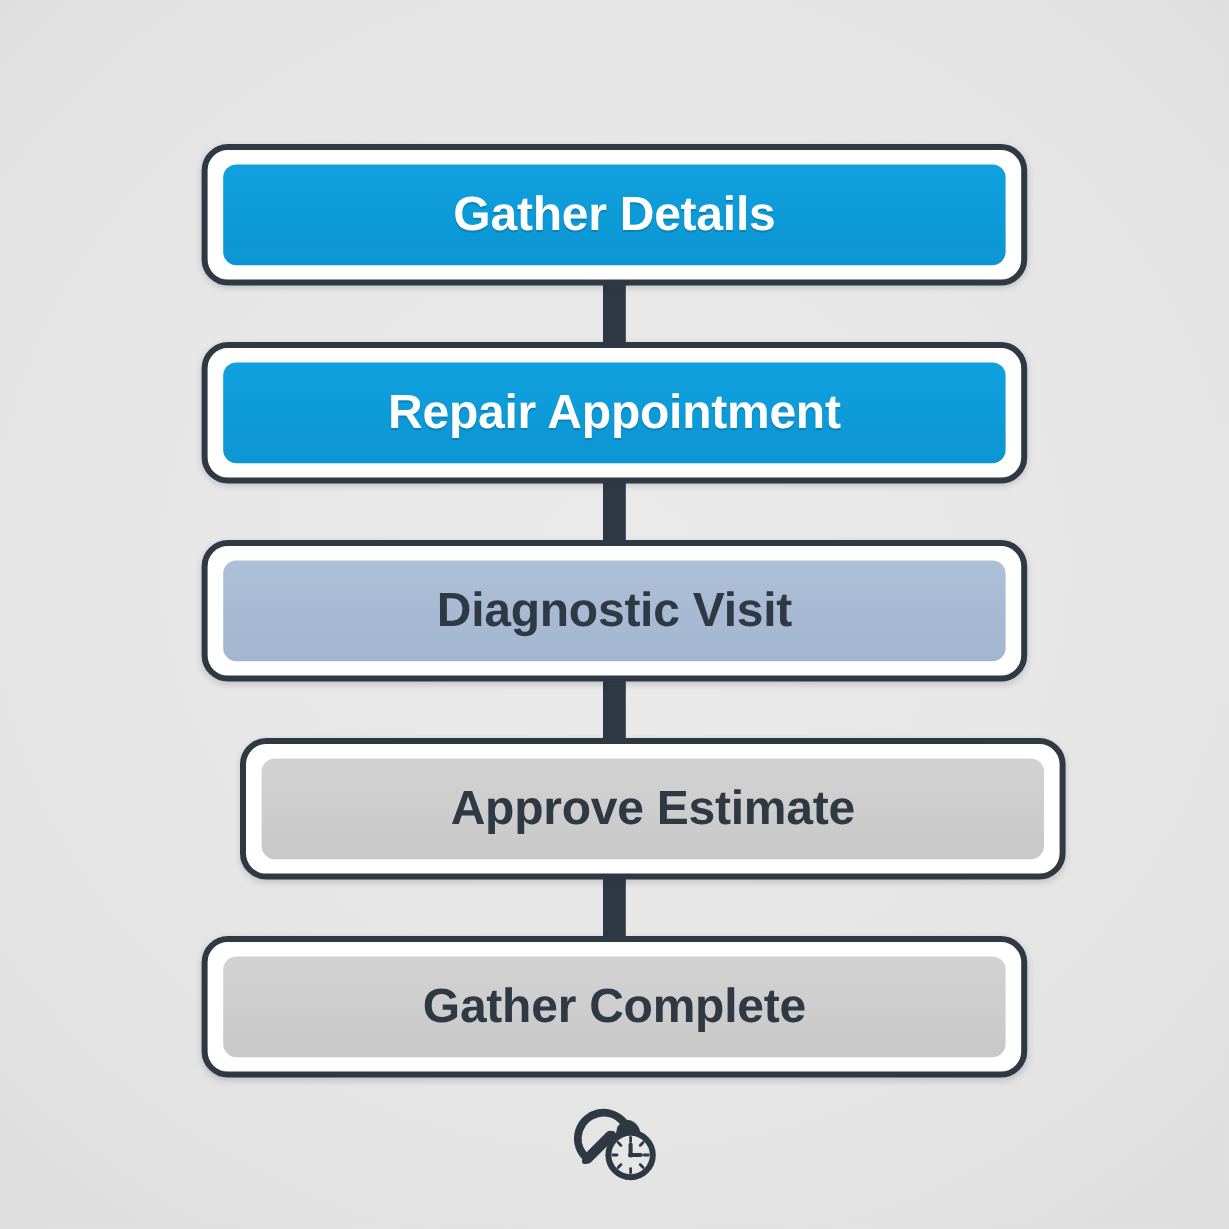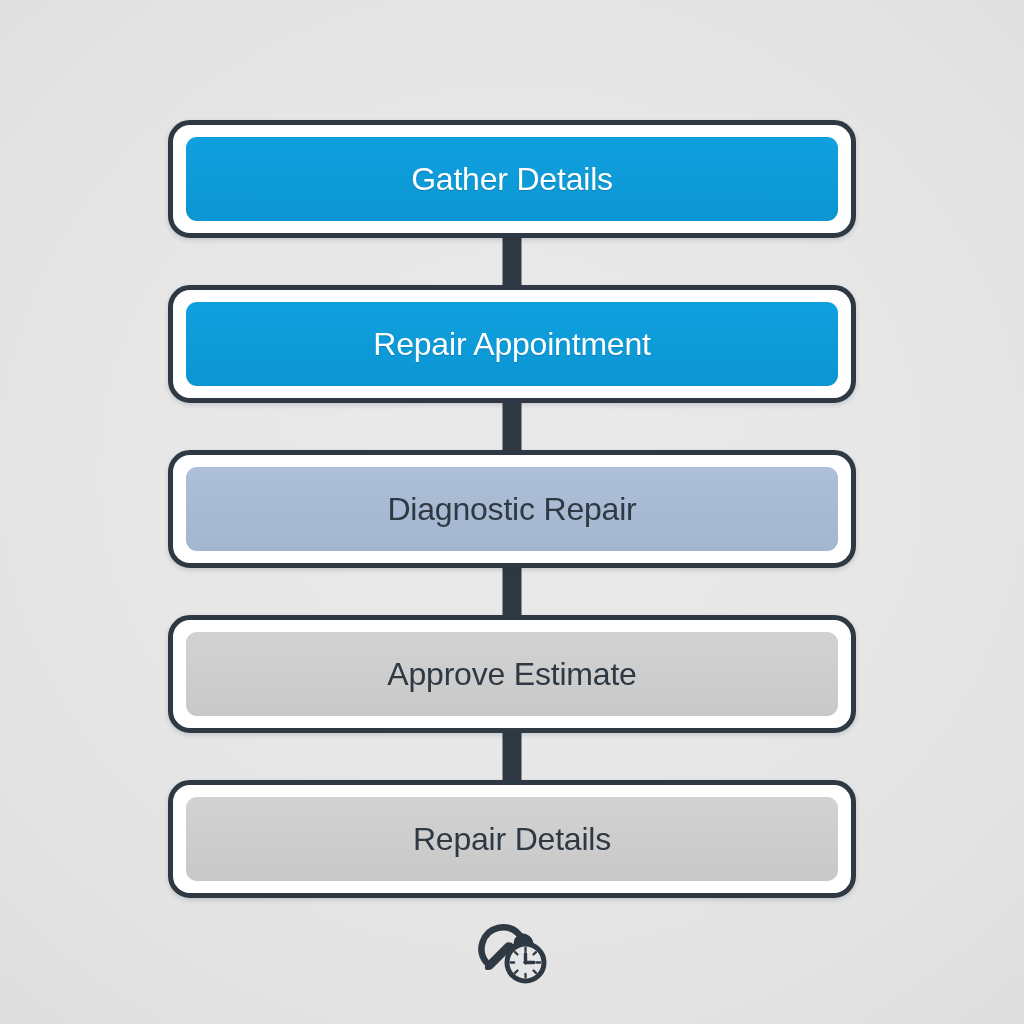--- a/index.html
+++ b/index.html
@@ -57,22 +57,22 @@
     width: 100%;
     height: 100%;
     box-sizing: border-box;
     border-radius: 11px;
     display: flex;
     align-items: center;
     justify-content: center;
   }
 
   .flow-label {
-    font-size: 32px;
-    font-weight: normal;
+    font-size: 40px;
+    font-weight: bold;
     letter-spacing: -0.2px;
     line-height: 1;
     white-space: nowrap;
   }
 
   
   .fill-primary {
     background: linear-gradient(180deg, #10a0de 0%, #0d9bd8 55%, #0c95d2 100%);
   }
   .fill-primary .flow-label {
@@ -119,33 +119,33 @@
   </div>
 
   <div class="flow-card" style="top:285px;">
     <div class="flow-fill fill-primary">
       <span class="flow-label">Repair Appointment</span>
     </div>
   </div>
 
   <div class="flow-card" style="top:450px;">
     <div class="flow-fill fill-muted">
-      <span class="flow-label">Diagnostic Repair</span>
+      <span class="flow-label">Diagnostic Visit</span>
     </div>
   </div>
 
-  <div class="flow-card" style="top:615px;">
+  <div class="flow-card" style="top:615px;margin-left:32px;">
     <div class="flow-fill fill-neutral">
       <span class="flow-label">Approve Estimate</span>
     </div>
   </div>
 
   <div class="flow-card" style="top:780px;">
     <div class="flow-fill fill-neutral">
-      <span class="flow-label">Repair Details</span>
+      <span class="flow-label">Gather Complete</span>
     </div>
   </div>
 
   <div id="service-icon">
     <svg viewBox="0 0 78 72" xmlns="http://www.w3.org/2000/svg" fill="none" stroke="#2e3943">
 
       <path d="M13.5 48.5 A21.5 21.5 0 1 1 51 39.5" stroke-width="6.5" stroke-linecap="round"></path>
 
       <path d="M16.5 51.5 L35.5 32.5" stroke-width="8.5" stroke-linecap="round"></path>
 

